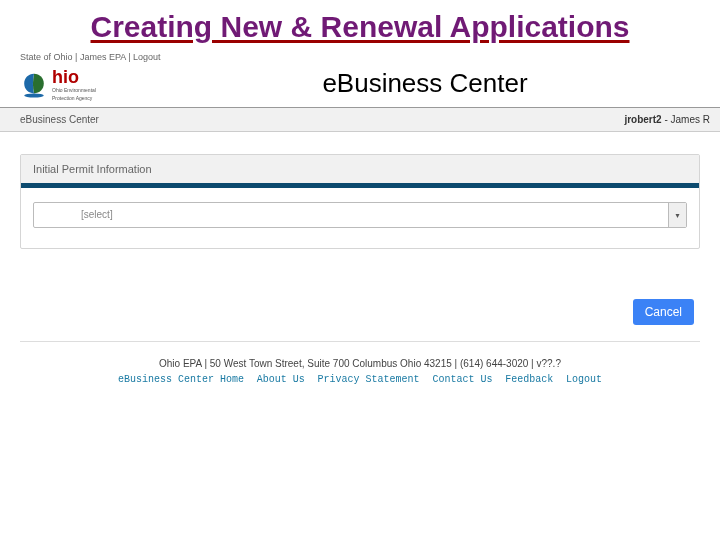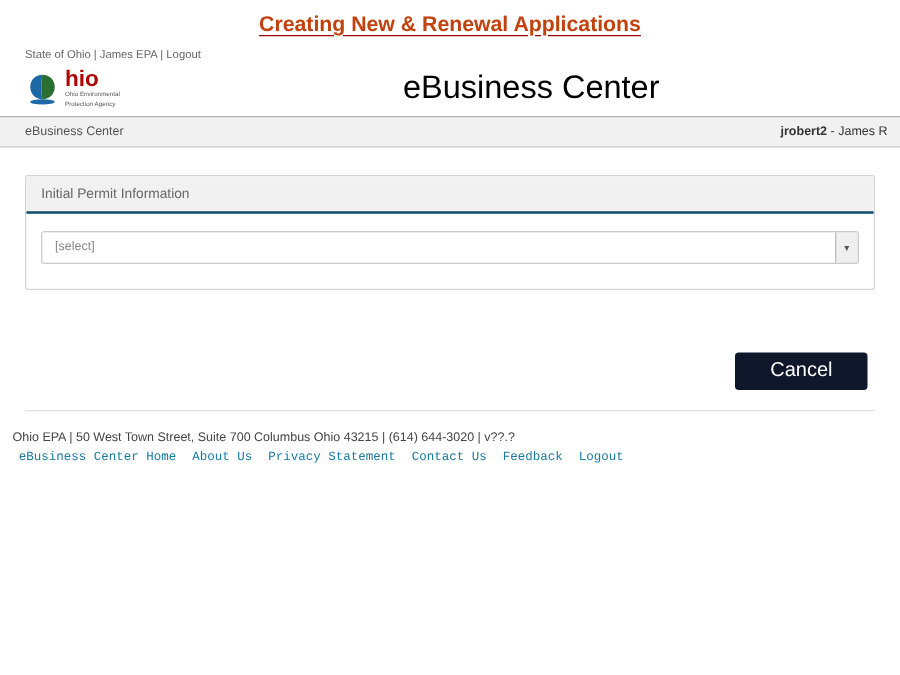--- a/index.html
+++ b/index.html
@@ -6,23 +6,23 @@
   body {
     font-family: Arial, Helvetica, sans-serif;
     width: 720px;
     height: 540px;
     background: #fff;
     position: relative;
     overflow: hidden;
   }
   .slide-title {
     text-align: center;
-    font-size: 17px;
+    font-size: 30px;
     font-weight: bold;
-    color: #c2410c;
+    color: #701a75;
     padding: 10px 0 6px 0;
     text-decoration: underline;
     text-decoration-color: #9a0000;
     text-underline-offset: 3px;
   }
   .topbar {
     font-size: 9px;
     color: #0a5a7a;
     padding: 2px 0 4px 20px;
   }
@@ -87,38 +87,39 @@
   .panel {
     border: 1px solid #d5d5d5;
     border-radius: 2px;
     overflow: hidden;
   }
   .panel-header {
     background: #f1f1f1;
     color: #666;
     font-size: 11px;
     padding: 8px 12px;
-    border-bottom: 2px solid #0c4a6e;
+    border-bottom: 5px solid #0c4a6e;
   }
   .panel-body {
     padding: 14px 12px 20px 12px;
   }
   .form-label {
     font-size: 10px;
     font-weight: bold;
     color: #000;
     margin-bottom: 8px;
   }
   .select-wrap {
     display: flex;
     align-items: stretch;
     border: 1px solid #bbb;
     border-radius: 2px;
     height: 26px;
     background: #fff;
+    padding-left: 37px;
   }
   .select-display {
     flex: 1;
     font-size: 10px;
     color: #888;
     padding: 6px 10px;
     background: #fff;
     border: none;
   }
   .select-caret {
@@ -130,33 +131,34 @@
     justify-content: center;
     font-size: 8px;
     color: #555;
   }
   .button-row {
     display: flex;
     justify-content: flex-end;
     padding: 50px 6px 0 0;
   }
   .btn-cancel {
-    background: #0f172a;
+    background: #3b82f6;
     color: #fff;
     border: none;
     border-radius: 3px;
-    font-size: 16px;
-    padding: 6px 28px;
+    font-size: 12px;
+    padding: 6px 12px;
     cursor: pointer;
   }
   .footer-rule {
     margin: 16px 20px 0 20px;
     border-top: 1px solid #ddd;
   }
   .footer {
+    text-align: center;
     font-size: 10px;
     color: #444;
     padding: 16px 10px 0 10px;
   }
   .footer-links {
     margin-top: 4px;
     color: #1a7aa3;
   }
   .footer-links .flink { margin: 0 5px; cursor: pointer; font-family: Liberation Mono, monospace; }
 </style>

